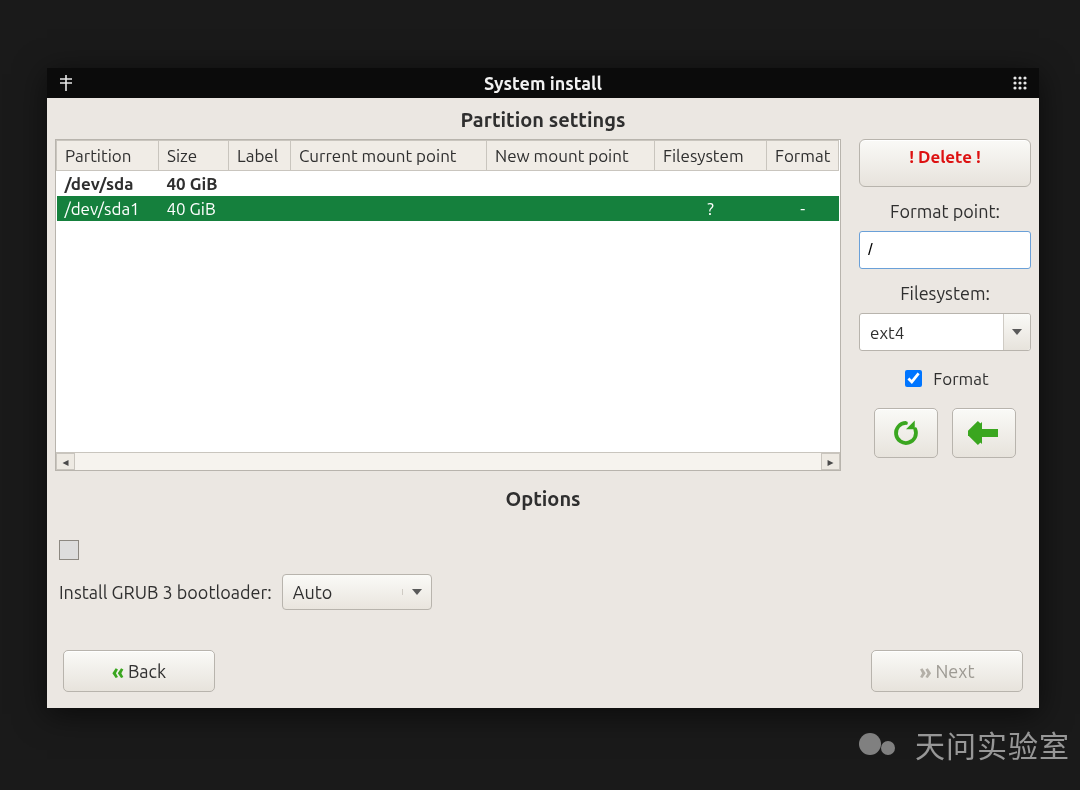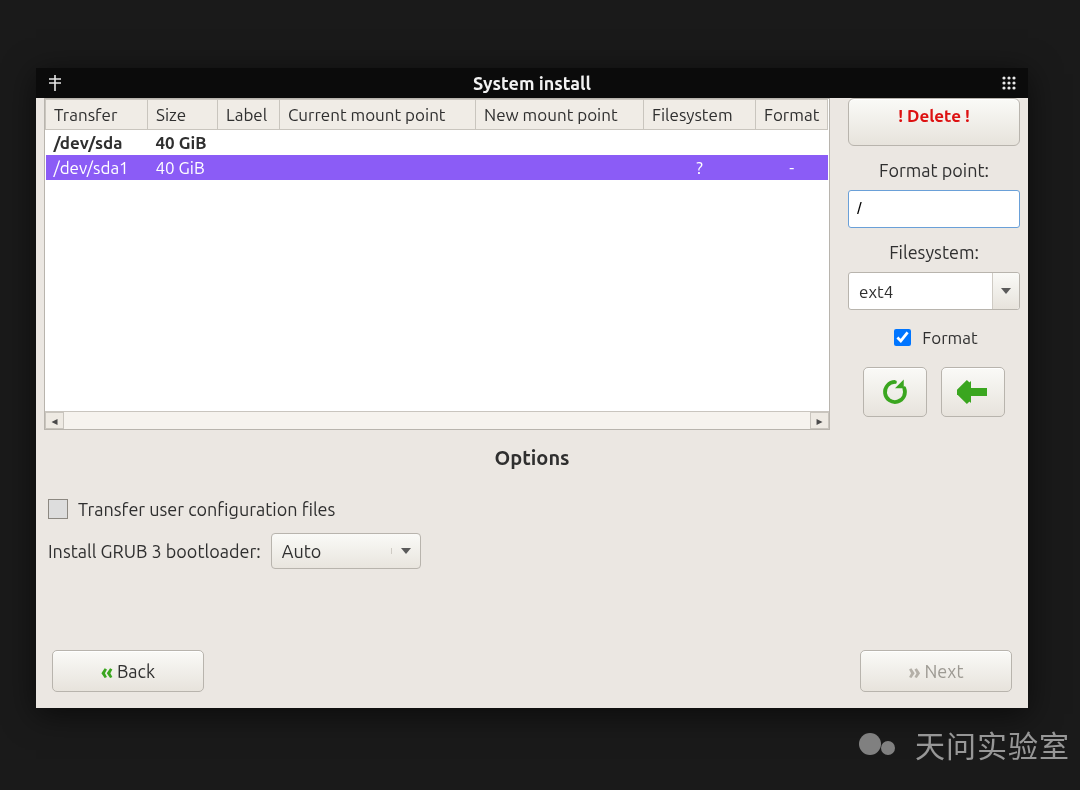--- a/index.html
+++ b/index.html
@@ -6,21 +6,21 @@
     margin: 0; padding: 0;
     width: 1080px; height: 790px;
     background: #1a1a1a;
     font-family: "Ubuntu", "DejaVu Sans", "Segoe UI", sans-serif;
     font-size: 17px;
     color: #2f2f2f;
     overflow: hidden;
   }
   .window {
     position: absolute;
-    left: 36px; top: 68px;
+    left: 47px; top: 68px;
     width: 992px; height: 640px;
     background: #ebe7e2;
     box-shadow: 0 6px 30px rgba(0,0,0,0.6);
     display: flex; flex-direction: column;
   }
   .titlebar {
     height: 30px;
     background: #0b0b0b;
     color: #f2f2f2;
     display: flex; align-items: center;
@@ -77,21 +77,21 @@
   }
   tbody td {
     padding: 3px 8px;
     border: none;
     white-space: nowrap;
     overflow: hidden;
     text-overflow: ellipsis;
   }
   tr.bold td { font-weight: 700; }
   tr.selected td {
-    background: #8b5cf6;
+    background: #15803d;
     color: #fff;
   }
   .hscrollbar {
     height: 17px;
     background: #f0ece6;
     border-top: 1px solid #c9c5be;
     display: flex;
     align-items: stretch;
   }
   .hscroll-btn {
@@ -271,38 +271,39 @@
         <circle cx="2" cy="7" r="1.6" fill="#e8e8e8"></circle>
           <circle cx="7" cy="7" r="1.6" fill="#e8e8e8"></circle>
           <circle cx="12" cy="7" r="1.6" fill="#e8e8e8"></circle>
         <circle cx="2" cy="12" r="1.6" fill="#e8e8e8"></circle>
           <circle cx="7" cy="12" r="1.6" fill="#e8e8e8"></circle>
           <circle cx="12" cy="12" r="1.6" fill="#e8e8e8"></circle>
       </svg>
     </div>
   </div>
 
+  <div class="section-header">Partition settings</div>
 
   <div class="main-row">
 
     <div class="table-frame">
       <div class="tbl">
         <table>
           <colgroup>
             <col style="width:102px">
               <col style="width:70px">
               <col style="width:62px">
             <col style="width:196px">
               <col style="width:168px">
               <col style="width:112px">
               <col style="width:68px">
           </colgroup>
           <thead>
             <tr>
-              <th>Transfer</th>
+              <th>Partition</th>
               <th>Size</th>
               <th>Label</th>
               <th>Current mount point</th>
               <th>New mount point</th>
               <th>Filesystem</th>
               <th>Format</th>
             </tr>
           </thead>
           <tbody id="partition-tbody">
               <tr class="bold">
@@ -370,21 +371,20 @@
           </svg>
         </div>
       </div>
     </div>
   </div>
 
   <div class="section-header" style="padding-top:16px">Options</div>
   <div class="options">
     <div class="opt-row">
       <div class="small-check"></div>
-      <span>Transfer user configuration files</span>
     </div>
     <div class="opt-row">
       <span>Install GRUB 3 bootloader:</span>
       <div class="bootloader-combo">
         <div class="val">Auto</div>
         <div class="arr">
             <div class="tri-down"></div>
           </div>
       </div>
     </div>

